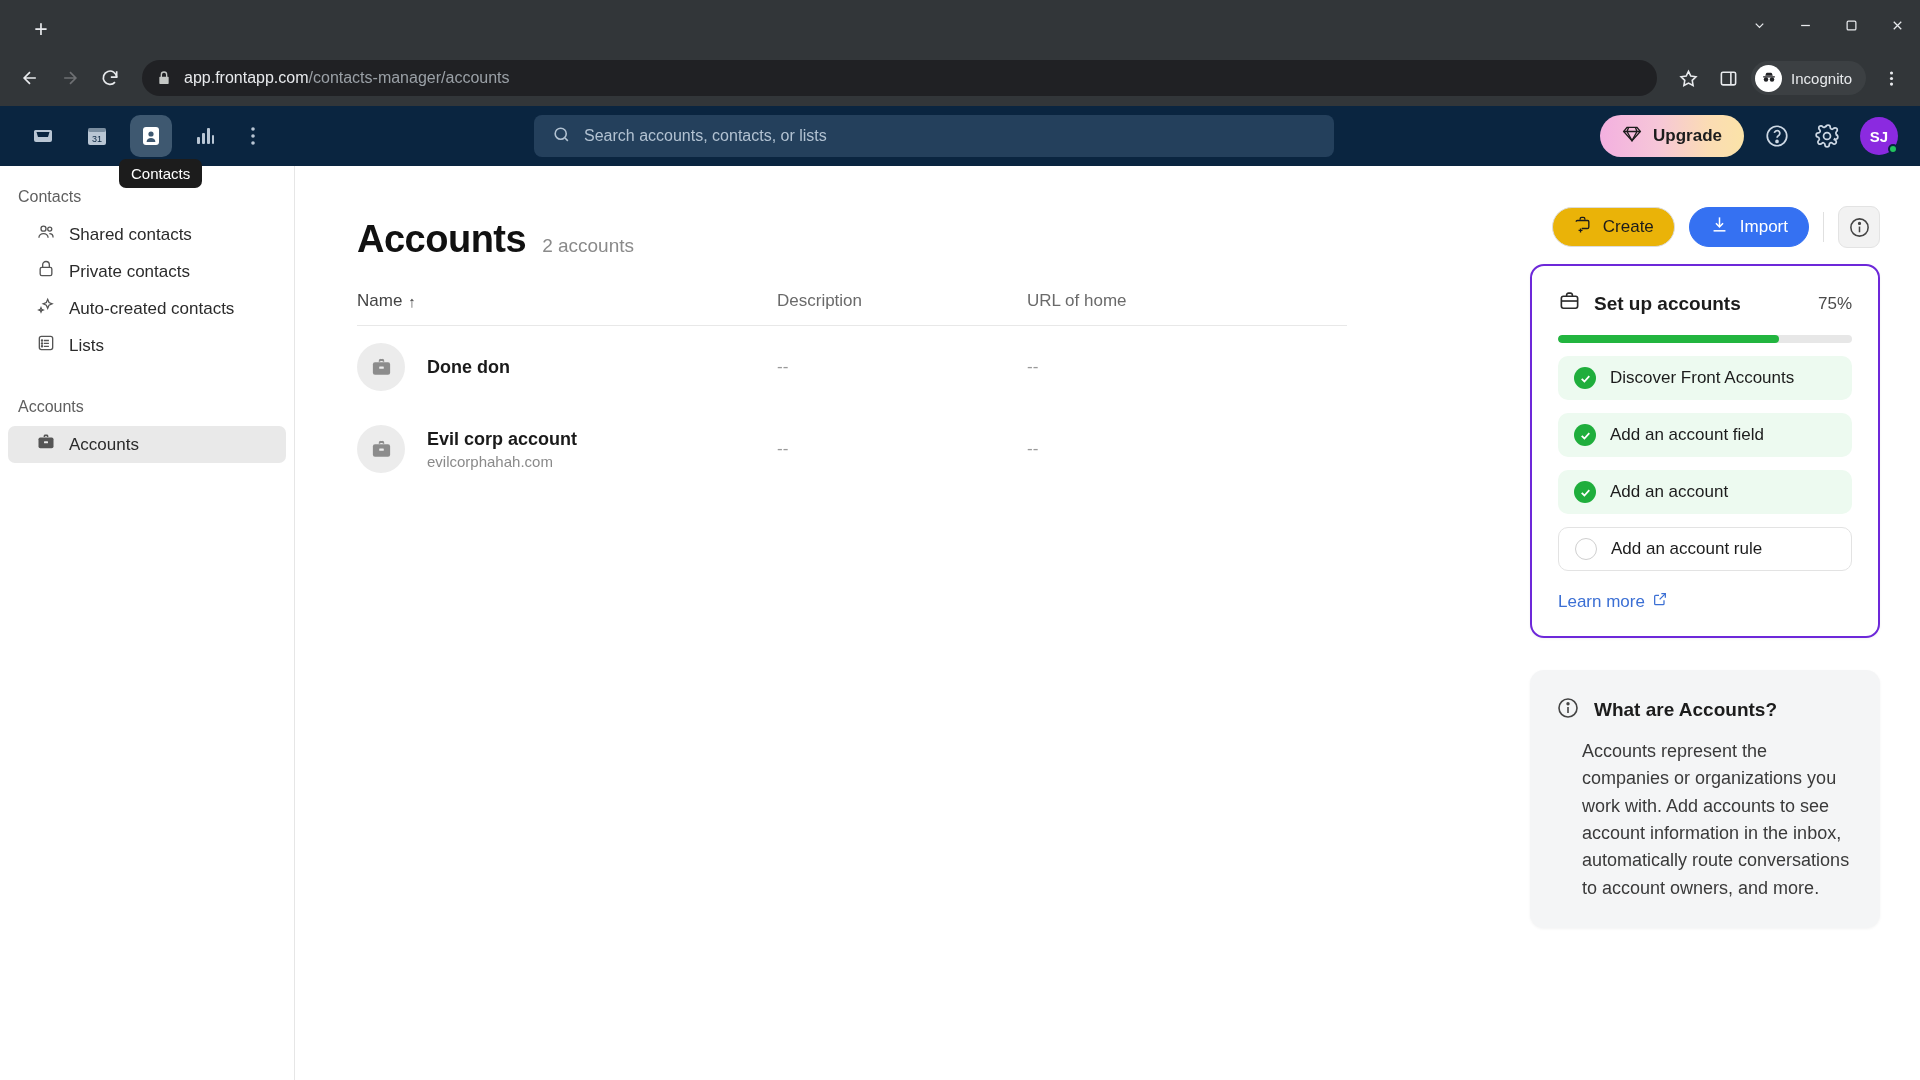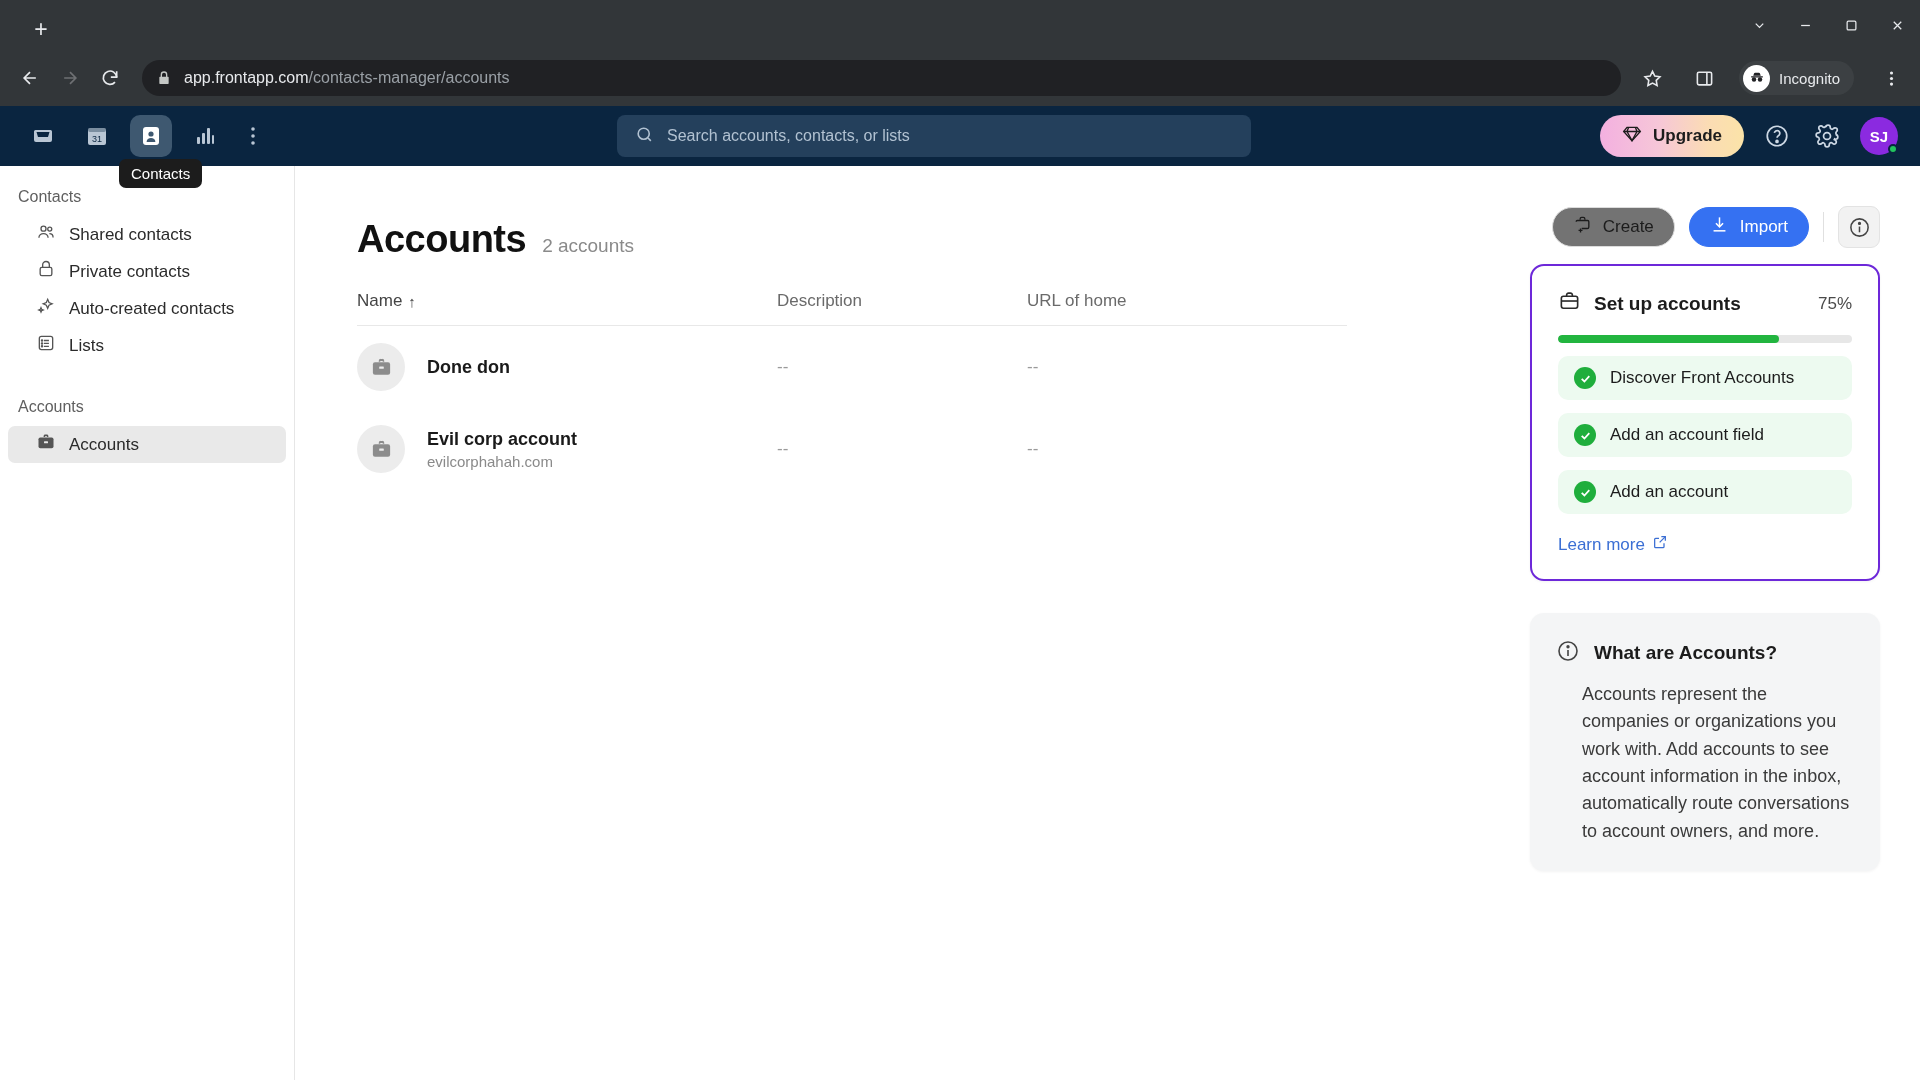--- a/index.html
+++ b/index.html
@@ -45,21 +45,21 @@
     justify-content:center; color:#e8eaed; }
   .navbtn.dim { color:#6e7073; }
   .navbtn svg { width:20px; height:20px; }
   .omnibox {
     flex:1; height:36px; background:#202124; border-radius:18px; display:flex;
     align-items:center; padding:0 14px; gap:12px; margin:0 10px;
   }
   .omnibox .lock { width:16px; height:16px; color:#c4c7c5; display:flex; }
   .url { font-size:16px; color:#9aa0a6; white-space:nowrap; overflow:hidden; }
   .url b { color:#e8eaed; font-weight:400; }
-  .omni-right { display:flex; align-items:center; gap:18px; }
+  .omni-right { display:flex; align-items:center; gap:6px; }
   .star, .sidepanel { width:34px; height:34px; display:flex; align-items:center;
     justify-content:center; color:#e8eaed; }
   .star svg, .sidepanel svg { width:19px; height:19px; }
   .incognito-pill {
     height:34px; background:#3c4043; border-radius:17px; display:flex; align-items:center;
     gap:9px; padding:0 14px 0 4px; color:#e8eaed; font-size:15px;
   }
   .incognito-badge { width:27px; height:27px; border-radius:50%; background:#fff;
     display:flex; align-items:center; justify-content:center; }
   .incognito-badge svg { width:18px; height:18px; }
@@ -82,21 +82,21 @@
   .nav-icon svg { width:24px; height:24px; }
   .nav-icon.dots { width:30px; }
 
   .tooltip {
     position:absolute; left:119px; top:53px; background:#1c1c1c; color:#fff;
     padding:6px 12px; border-radius:7px; font-size:15px; white-space:nowrap; z-index:50;
   }
 
   .searchwrap { flex:1; display:flex; justify-content:center; }
   .searchbox {
-    width:634px; height:42px; background:#24405c; border-radius:8px; display:flex;
+    width:800px; height:42px; background:#24405c; border-radius:8px; display:flex;
     align-items:center; gap:13px; padding:16px 18px; color:#b2c2d2; font-size:16px;
   }
   .searchbox svg { width:19px; height:19px; flex:0 0 19px; }
 
   .top-right { display:flex; align-items:center; gap:16px; }
   .upgrade {
     height:42px; border-radius:21px; padding:0 22px; display:flex; align-items:center;
     gap:11px; font-size:17px; font-weight:bold; color:#1c1c1c;
     background:linear-gradient(90deg,#f3b0e0 0%,#f6c6d8 40%,#fbdcb4 75%,#fbe3a8 100%);
   }
@@ -156,21 +156,21 @@
   .acct-name { font-size:18px; font-weight:bold; color:#1a1a1a; }
   .acct-sub { font-size:15px; color:#8a8a8a; margin-top:3px; }
 
   
   .rail { width:390px; flex:0 0 390px; padding:40px 40px 0 0; }
   .rail-actions { display:flex; align-items:center; gap:14px; justify-content:flex-end; }
   .btn {
     height:40px; border-radius:20px; display:flex; align-items:center; gap:11px;
     padding:0 20px; font-size:17px;
   }
-  .btn-create { background:#737373; border:1px solid #dcdcdc; color:#1c1c1c; }
+  .btn-create { background:#eab308; border:1px solid #dcdcdc; color:#1c1c1c; }
   .btn-import { background:#3571f2; color:#fff; border:1px solid #3571f2; }
   .btn svg { width:19px; height:19px; }
   .divider-v { width:1px; height:30px; background:#e0e0e0; }
   .info-btn {
     width:42px; height:42px; border-radius:9px; background:#f2f2f2; border:1px solid #e3e3e3;
     display:flex; align-items:center; justify-content:center; color:#444;
   }
   .info-btn svg { width:23px; height:23px; }
 
   .card {
@@ -566,20 +566,24 @@
             <span>Add an account field</span>
           </div>
           <div class="check-item done">
             <span class="ck done">
               <svg viewBox="0 0 24 24" fill="none" stroke="#fff" stroke-width="3.2">
                   <path d="M5 12.5l5 5 9-10"></path>
                 </svg>
             </span>
             <span>Add an account</span>
           </div>
+          <div class="check-item todo">
+            <span class="ck todo"></span>
+            <span>Add an account rule</span>
+          </div>
 
           <div class="learn">
             <span>Learn more</span>
             <span>
               <svg viewBox="0 0 24 24" fill="none" stroke="currentColor" stroke-width="1.9">
                   <path d="M14 4h6v6"></path>
                   <path d="M20 4l-8.5 8.5"></path>
                   <path d="M18 14v5a1.5 1.5 0 01-1.5 1.5h-11A1.5 1.5 0 014 19V8a1.5 1.5 0 011.5-1.5h5"></path>
                 </svg>
             </span>

